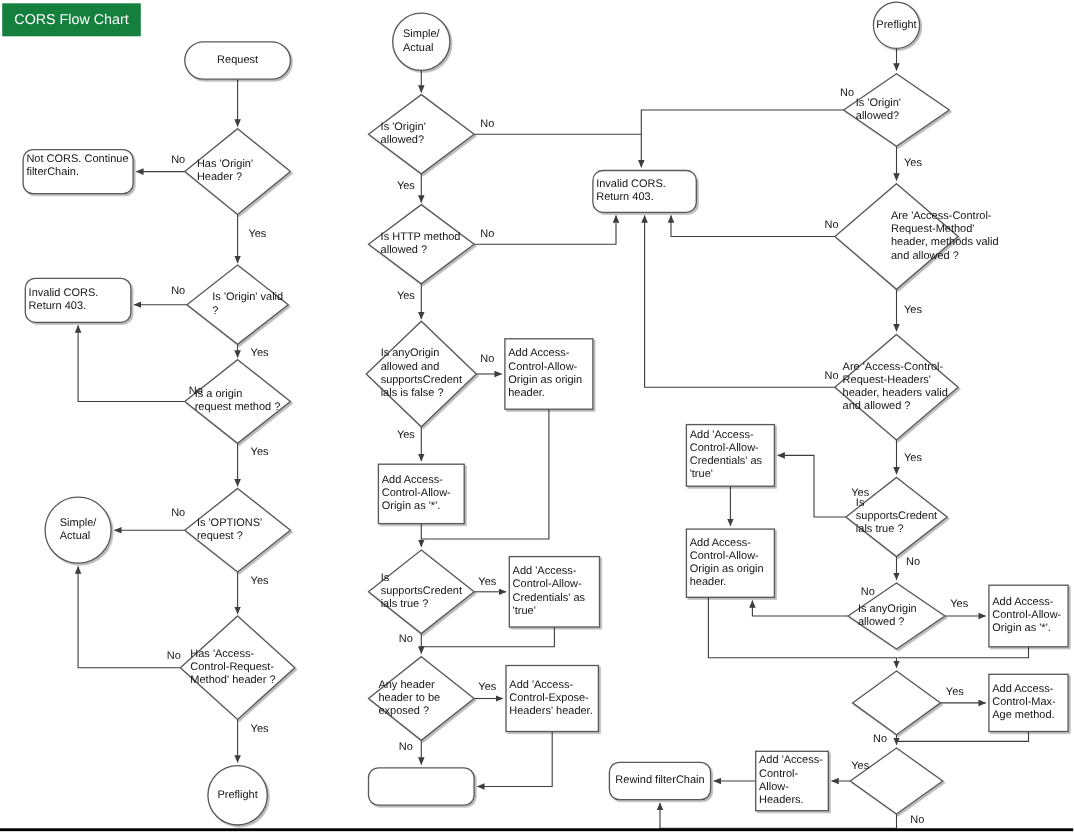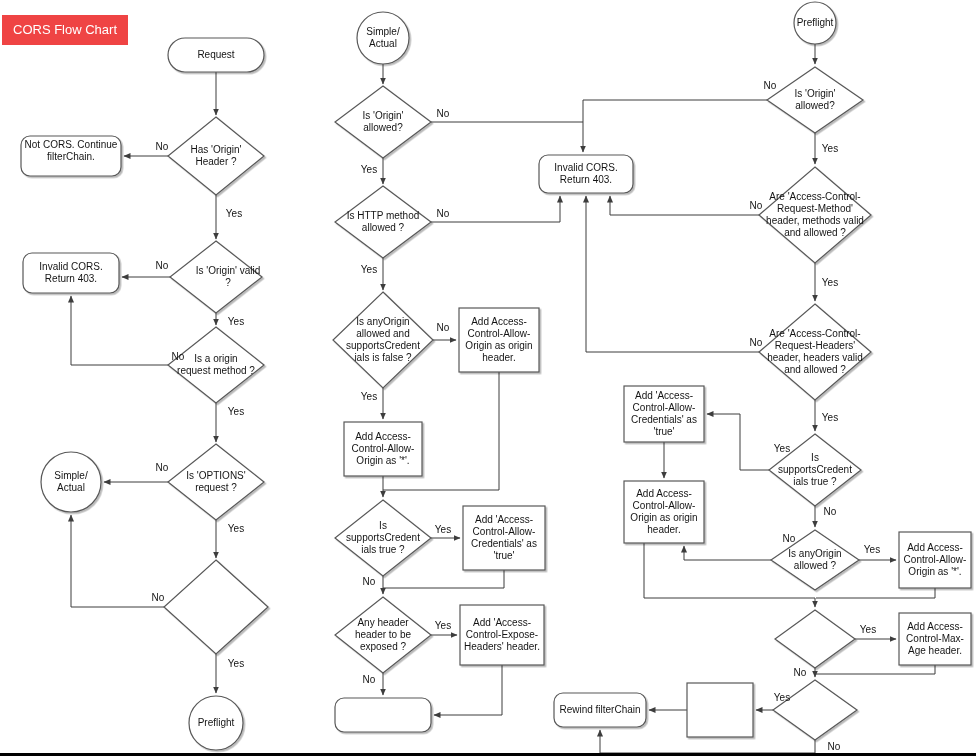--- a/index.html
+++ b/index.html
@@ -2,26 +2,26 @@
 <html><head>
 <meta charset="utf-8">
 <style>
   html,body{margin:0;padding:0;background:#fff;}
   .stage{position:relative;width:976px;height:756px;background:#ffffff;overflow:hidden;
          font-family:"Liberation Sans",sans-serif;color:#141414;}
   .stage svg{position:absolute;left:0;top:0;}
   .shape{fill:#ffffff;stroke:#585858;stroke-width:1.2;}
   .conn{fill:none;stroke:#3d3d3d;stroke-width:1;}
   .node-label{position:absolute;display:flex;align-items:center;justify-content:center;
-              text-align:center;font-size:10px;line-height:1.18;white-space:pre-line;
+              font-size:10px;line-height:1.18;white-space:pre-line;
               color:#141414;padding:1px;box-sizing:border-box;}
   .edge-label{position:absolute;transform:translate(-50%,-50%);font-size:10px;color:#141414;
               background:transparent;}
-  .chart-title{position:absolute;left:2px;top:3px;background:#ef4444;color:#fff;
-               font-size:13px;padding:7px 11px 8px;margin-top:12px;}
+  .chart-title{position:absolute;left:2px;top:3px;background:#15803d;color:#fff;
+               font-size:13px;padding:7px 11px 8px;}
   .bottom-edge{position:absolute;left:0;bottom:0;width:976px;height:3px;background:#000;}
 </style>
 </head>
 <body>
 
 <div class="stage">
 
   <svg width="976" height="756" viewBox="0 0 976 756">
     <defs>
       <marker id="arrow" markerWidth="8" markerHeight="8" refX="6.5" refY="3" orient="auto">
@@ -129,20 +129,21 @@
 
   <div class="node-label" style="left:178px;top:130px;width:76px;height:52px">Has 'Origin' Header ?</div>
   <div class="node-label" style="left:168px;top:38px;width:96px;height:34px">Request</div>
   <div class="node-label" style="left:23px;top:138px;width:96px;height:25px">Not CORS. Continue filterChain.</div>
   <div class="node-label" style="left:192px;top:253px;width:72px;height:48px">Is 'Origin' valid ?</div>
   <div class="node-label" style="left:25px;top:255px;width:92px;height:36px">Invalid CORS. Return 403.</div>
   <div class="node-label" style="left:176px;top:339px;width:80px;height:52px">Is a origin request method ?</div>
   <div class="node-label" style="left:178px;top:456px;width:76px;height:52px">Is 'OPTIONS' request ?</div>
   <div class="node-label" style="left:41px;top:452px;width:60px;height:60px">Simple/
 Actual</div>
+  <div class="node-label" style="left:172px;top:568px;width:88px;height:78px">Has 'Access-Control-Request-Method' header ?</div>
   <div class="node-label" style="left:189px;top:696px;width:54px;height:54px">Preflight</div>
 
   <div class="node-label" style="left:357px;top:12px;width:52px;height:52px">Simple/
 Actual</div>
   <div class="node-label" style="left:345px;top:96px;width:76px;height:52px">Is 'Origin' allowed?</div>
   <div class="node-label" style="left:345px;top:196px;width:76px;height:52px">Is HTTP method allowed ?</div>
   <div class="node-label" style="left:341px;top:296px;width:84px;height:88px">Is anyOrigin
 allowed and
 supportsCredent
 ials is false ?</div>
@@ -151,30 +152,31 @@
   <div class="node-label" style="left:343px;top:502px;width:80px;height:72px">Is
 supportsCredent
 ials true ?</div>
   <div class="node-label" style="left:465px;top:508px;width:78px;height:60px">Add 'Access-Control-Allow-Credentials' as 'true'</div>
   <div class="node-label" style="left:343px;top:599px;width:80px;height:72px">Any header header to be exposed ?</div>
   <div class="node-label" style="left:462px;top:607px;width:80px;height:56px">Add 'Access-Control-Expose-Headers' header.</div>
   <div class="node-label" style="left:541px;top:157px;width:90px;height:34px">Invalid CORS. Return 403.</div>
 
   <div class="node-label" style="left:794px;top:2px;width:42px;height:42px">Preflight</div>
   <div class="node-label" style="left:777px;top:76px;width:76px;height:48px">Is 'Origin' allowed?</div>
-  <div class="node-label" style="left:765px;top:170px;width:100px;height:90px">Are 'Access-Control-Request-Method' header, methods  valid and allowed ?</div>
+  <div class="node-label" style="left:809px;top:170px;width:100px;height:90px">Are 'Access-Control-Request-Method' header, methods  valid and allowed ?</div>
   <div class="node-label" style="left:765px;top:307px;width:100px;height:90px">Are 'Access-Control-Request-Headers' header, headers valid and allowed ?</div>
   <div class="node-label" style="left:626px;top:388px;width:76px;height:52px">Add 'Access-Control-Allow-Credentials' as 'true'</div>
   <div class="node-label" style="left:775px;top:434px;width:80px;height:72px">Is
 supportsCredent
 ials true ?</div>
   <div class="node-label" style="left:626px;top:483px;width:76px;height:58px">Add Access-Control-Allow-Origin as origin header.</div>
   <div class="node-label" style="left:779px;top:532px;width:72px;height:56px">Is anyOrigin allowed ?</div>
   <div class="node-label" style="left:901px;top:534px;width:68px;height:52px">Add Access-Control-Allow-Origin as '*'.</div>
-  <div class="node-label" style="left:901px;top:615px;width:68px;height:48px">Add Access-Control-Max-Age header.</div>
+  <div class="node-label" style="left:901px;top:615px;width:68px;height:48px">Add Access-Control-Max-Age method.</div>
+  <div class="node-label" style="left:689px;top:685px;width:62px;height:50px">Add 'Access-Control-Allow-Headers.</div>
   <div class="node-label" style="left:554px;top:693px;width:92px;height:34px">Rewind filterChain</div>
 
   <span class="edge-label" style="left:162px;top:146px">No</span>
   <span class="edge-label" style="left:234px;top:213px">Yes</span>
   <span class="edge-label" style="left:162px;top:265px">No</span>
   <span class="edge-label" style="left:236px;top:321px">Yes</span>
   <span class="edge-label" style="left:178px;top:356px">No</span>
   <span class="edge-label" style="left:236px;top:411px">Yes</span>
   <span class="edge-label" style="left:162px;top:467px">No</span>
   <span class="edge-label" style="left:236px;top:528px">Yes</span>

